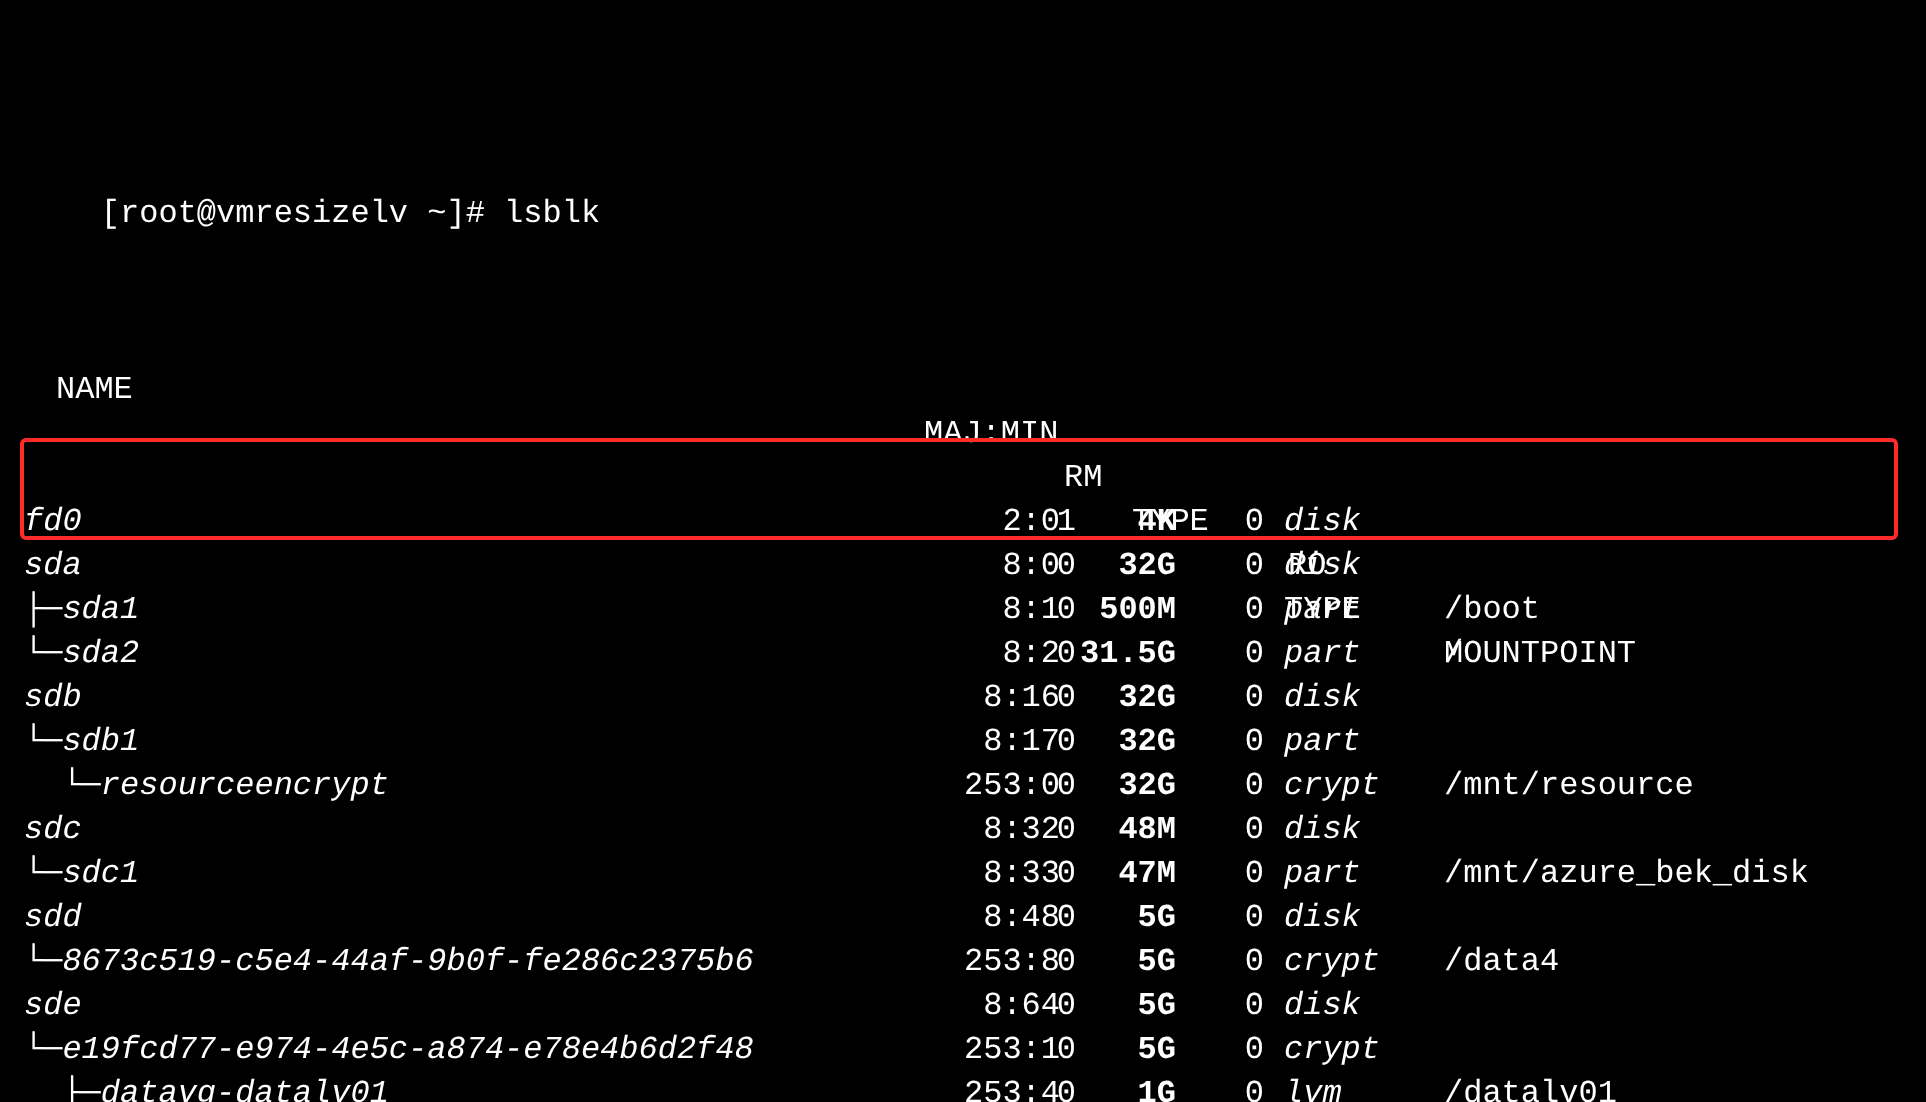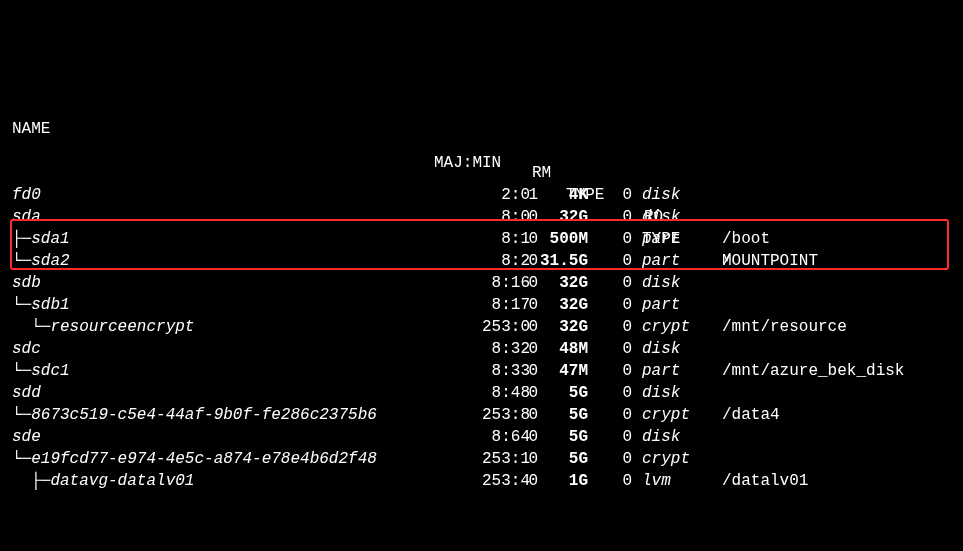--- a/index.html
+++ b/index.html
@@ -30,33 +30,36 @@
     border-radius: 3px;
     pointer-events: none;
   }
   .col-name    { position:absolute; left:   0px; font-style: italic; }
   .col-majmin  { position:absolute; left: 450px; width: 68px; text-align:right; }
   .col-rm      { position:absolute; left: 508px; width: 18px; text-align:right; }
   .col-size    { position:absolute; left: 520px; width: 56px; text-align:right;font-weight:bold; }
   .col-ro      { position:absolute; left: 602px; width: 18px; text-align:right; }
   .col-type    { position:absolute; left: 630px; width: 50px; text-align:left;font-style:italic; }
   .col-mount   { position:absolute; left: 710px; text-align:left; }
-  .hdr-name    { position:absolute; left:   0px; }
-  .hdr-majmin  { position:absolute; left: 422px; margin-top: 12px; }
+  .hdr-name    { position:absolute; left:   16px; }
+  .hdr-majmin  { position:absolute; left: 450px; }
   .hdr-rm      { position:absolute; left: 520px; }
   .hdr-size    { position:absolute; left: 554px; }
   .hdr-ro      { position:absolute; left: 632px; }
   .hdr-type    { position:absolute; left: 630px; }
   .hdr-mount   { position:absolute; left: 710px; }
 </style>
 </head>
 <body>
 
 <div class="terminal">
 
+  <div class="row">
+    <span>[root@vmresizelv ~]# lsblk</span>
+  </div>
 
   <div class="row">
     <span class="hdr-name">NAME</span>
     <span class="hdr-majmin">MAJ:MIN</span>
     <span class="hdr-rm">RM</span>
     <span class="hdr-size">TYPE</span>
     <span class="hdr-ro">RO</span>
     <span class="hdr-type">TYPE</span>
     <span class="hdr-mount">MOUNTPOINT</span>
   </div>

